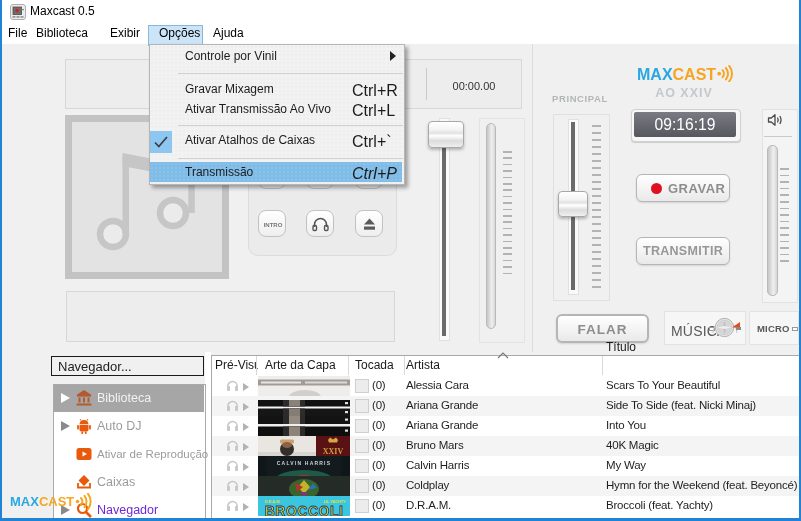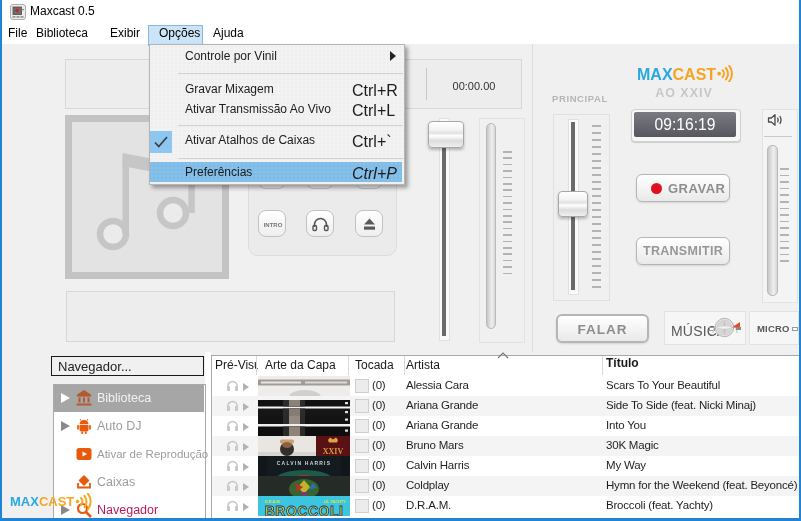--- a/index.html
+++ b/index.html
@@ -230,21 +230,21 @@
     <div class="tick" style="left:0;top:92.4px"></div>
   </div>
 
 <div class="abs" style="left:205px;top:352px;width:6px;height:166px;background:#ffffff;"></div>
 <div class="abs" style="left:211px;top:355px;width:588px;height:163px;background:#fff;border-left:1px solid #a9a9a9;border-top:1px solid #a9a9a9;"></div>
 
 <div class="abs th" style="left:215px;top:358px;width:43px;overflow:hidden;">Pré-Visual</div>
 <div class="abs th" style="left:265px;top:358px;">Arte da Capa</div>
 <div class="abs th" style="left:355px;top:358px;">Tocada</div>
 <div class="abs th" style="left:406px;top:358px;">Artista</div>
-<div class="abs th" style="left:606px;top:356px;font-weight:bold;">Título</div>
+<div class="abs th" style="left:606px;top:340px;">Título</div>
 <div class="abs hdiv" style="left:256px;"></div>
 <div class="abs hdiv" style="left:348px;"></div>
 <div class="abs hdiv" style="left:404px;"></div>
 <div class="abs hdiv" style="left:602px;"></div>
 <svg class="abs" style="left:497px;top:352px" width="12" height="7">
     <polyline points="1,6 6,1 11,6" fill="none" stroke="#777" stroke-width="1.2"></polyline>
   </svg>
 
 <div class="abs" style="left:212px;top:376px;width:587px;height:20px;background:#ffffff;"></div>
 <svg class="hp" style="left:226px;top:380px" width="13" height="12" viewBox="0 0 13 12">
@@ -329,21 +329,21 @@
     <ellipse cx="29" cy="13" rx="7" ry="7" fill="#352e2a"></ellipse>
     <rect x="22" y="3.5" width="14" height="4" rx="1.5" fill="#c9a06a"></rect>
     <ellipse cx="29" cy="9" rx="5" ry="3" fill="#8a6048"></ellipse>
     <rect x="58" y="0" width="34" height="20" fill="#591114"></rect>
     <text x="75" y="17.5" font-size="8" fill="#cf9f3e" text-anchor="middle" font-family="Liberation Serif" font-weight="bold">XXIV</text>
     <polygon points="70,4 72,1.5 75,3.5 78,1.5 80,4 79,6.5 71,6.5" fill="#d8a840"></polygon>
   </svg>
 <div class="cb" style="left:355px;top:439px"></div>
 <div class="rowtxt" style="left:372px;top:439px">(0)</div>
 <div class="rowtxt" style="left:406px;top:439px">Bruno Mars</div>
-<div class="rowtxt" style="left:606px;top:439px">30K Magic</div>
+<div class="rowtxt" style="left:606px;top:439px">40K Magic</div>
 <div class="abs" style="left:212px;top:456px;width:587px;height:20px;background:#ffffff;"></div>
 <svg class="hp" style="left:226px;top:460px" width="13" height="12" viewBox="0 0 13 12">
 <path d="M1.8 7 v-0.8 a4.7 4.7 0 0 1 9.4 0 V7" fill="none" stroke="#c6c6c6" stroke-width="1.5"></path>
 <rect x="1" y="6" width="3" height="5" rx="0.8" fill="#c9c9c9"></rect>
 <rect x="9" y="6" width="3" height="5" rx="0.8" fill="#c9c9c9"></rect>
   </svg>
 <svg class="hp" style="left:243px;top:463px" width="6" height="8">
     <polygon points="0,0 6,4 0,8" fill="#b2b2b2"></polygon>
   </svg>
 <svg class="hp" style="left:258px;top:456px" width="92" height="20">
@@ -433,21 +433,21 @@
 <svg class="hp" style="left:76px;top:474px;overflow:visible" width="16" height="16">
     <polygon points="8,1 13.5,6.5 8,12 2.5,6.5" fill="#e8590c"></polygon>
     <path d="M2 9 v4.5 h12 V9" fill="none" stroke="#e8590c" stroke-width="1.8"></path>
   </svg>
 <div class="sbtxt" style="left:97px;top:475px;color:#9c9c9c">Caixas</div>
 <div class="stri" style="left:61px;top:504.5px;border-color:transparent transparent transparent #8a8a8a;"></div>
 <svg class="hp" style="left:76px;top:502px;overflow:visible" width="16" height="16">
     <circle cx="6.5" cy="6.5" r="4.5" fill="none" stroke="#e8590c" stroke-width="2.2"></circle>
     <line x1="10" y1="10" x2="15" y2="15" stroke="#e8590c" stroke-width="2.6"></line>
   </svg>
-<div class="sbtxt" style="left:97px;top:503px;color:#be185d">Navegador</div>
+<div class="sbtxt" style="left:97px;top:503px;color:#6d28d9">Navegador</div>
 
 <div class="abs" style="left:10px;top:494px;font-size:13px;font-weight:bold;z-index:3;"><span style="color:#2aa8e0">MAX</span><span style="color:#f5a623">CAST</span></div>
 <svg class="abs" style="left:75px;top:493px;z-index:3" width="22" height="17" viewBox="0 0 22 17">
  <circle cx="2.5" cy="8.5" r="1.8" fill="#f5a623"></circle>
  <g fill="none" stroke="#f5a623" stroke-width="2" stroke-linecap="round">
   <path d="M6 5 a5.5 5.5 0 0 1 0 7"></path>
   <path d="M9.5 2.8 a9 9 0 0 1 0 11.4"></path>
   <path d="M13 0.8 a12.5 12.5 0 0 1 0 15.4"></path>
  </g>
 </svg>
@@ -464,14 +464,14 @@
 <div class="abs mks" style="top:102px;">Ctrl+L</div>
 <div class="abs msep" style="top:125px;"></div>
 <div class="abs" style="left:150px;top:131px;width:22px;height:22px;background:#8dc6f0;z-index:21;"></div>
 <svg class="abs" style="left:154px;top:136px;z-index:22" width="14" height="12">
     <polyline points="1,6.5 4.8,10.5 13,1" fill="none" stroke="#3a3a3a" stroke-width="1.6"></polyline>
   </svg>
 <div class="abs mit" style="left:185px;top:133px;">Ativar Atalhos de Caixas</div>
 <div class="abs mks" style="top:133px;">Ctrl+`</div>
 <div class="abs msep" style="top:158px;"></div>
 <div class="abs" style="left:150px;top:162px;width:252px;height:20px;background:#7fbce8;z-index:21;background-image:radial-gradient(rgba(255,255,255,0.10) 0.7px, transparent 0.8px);background-size:4px 4px;"></div>
-<div class="abs mit" style="left:185px;top:165px;">Preferências</div>
+<div class="abs mit" style="left:185px;top:165px;">Transmissão</div>
 <div class="abs mks" style="top:165px;font-style:italic;">Ctrl+P</div>
 
 </body></html>

